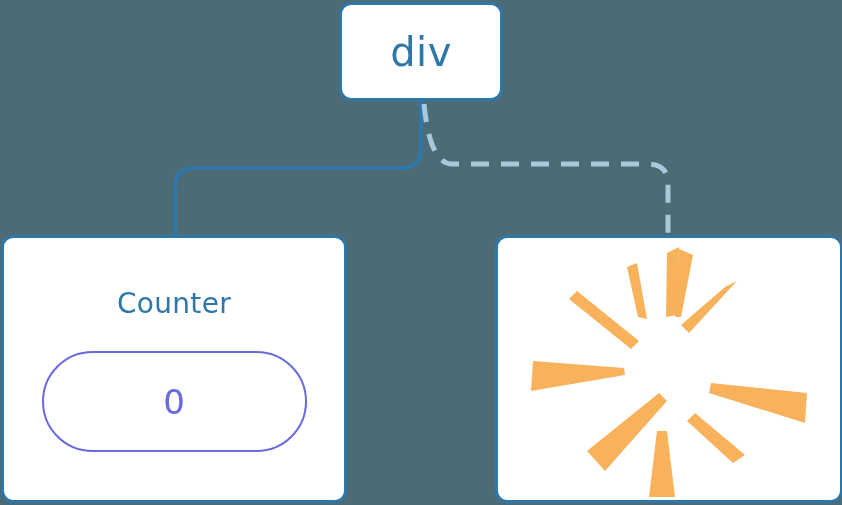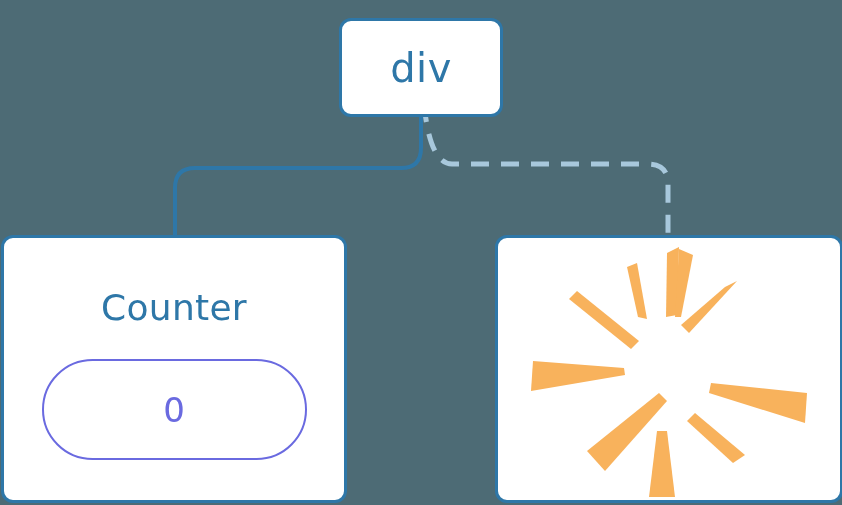--- a/index.html
+++ b/index.html
@@ -28,21 +28,21 @@
   .node {
     position: absolute;
     background: #ffffff;
     border: 3px solid #2e77a8;
     border-radius: 12px;
     box-sizing: border-box;
   }
 
   .node-div {
     left: 339px;
-    top: 18px;
+    top: 2px;
     width: 164px;
     height: 99px;
     display: flex;
     align-items: center;
     justify-content: center;
   }
   .node-div .tag-label {
     color: #2e77a8;
     font-size: 40px;
     letter-spacing: 0.5px;
@@ -53,21 +53,21 @@
     left: 1px;
     top: 235px;
     width: 346px;
     height: 268px;
     display: flex;
     flex-direction: column;
     align-items: center;
   }
   .node-counter .comp-title {
     color: #2e77a8;
-    font-size: 36px;
+    font-size: 28px;
     line-height: 1;
     margin-top: 52px;
     letter-spacing: 0.3px;
   }
 
   
   .state-pill {
     margin-top: 33px;
     width: 265px;
     height: 101px;

